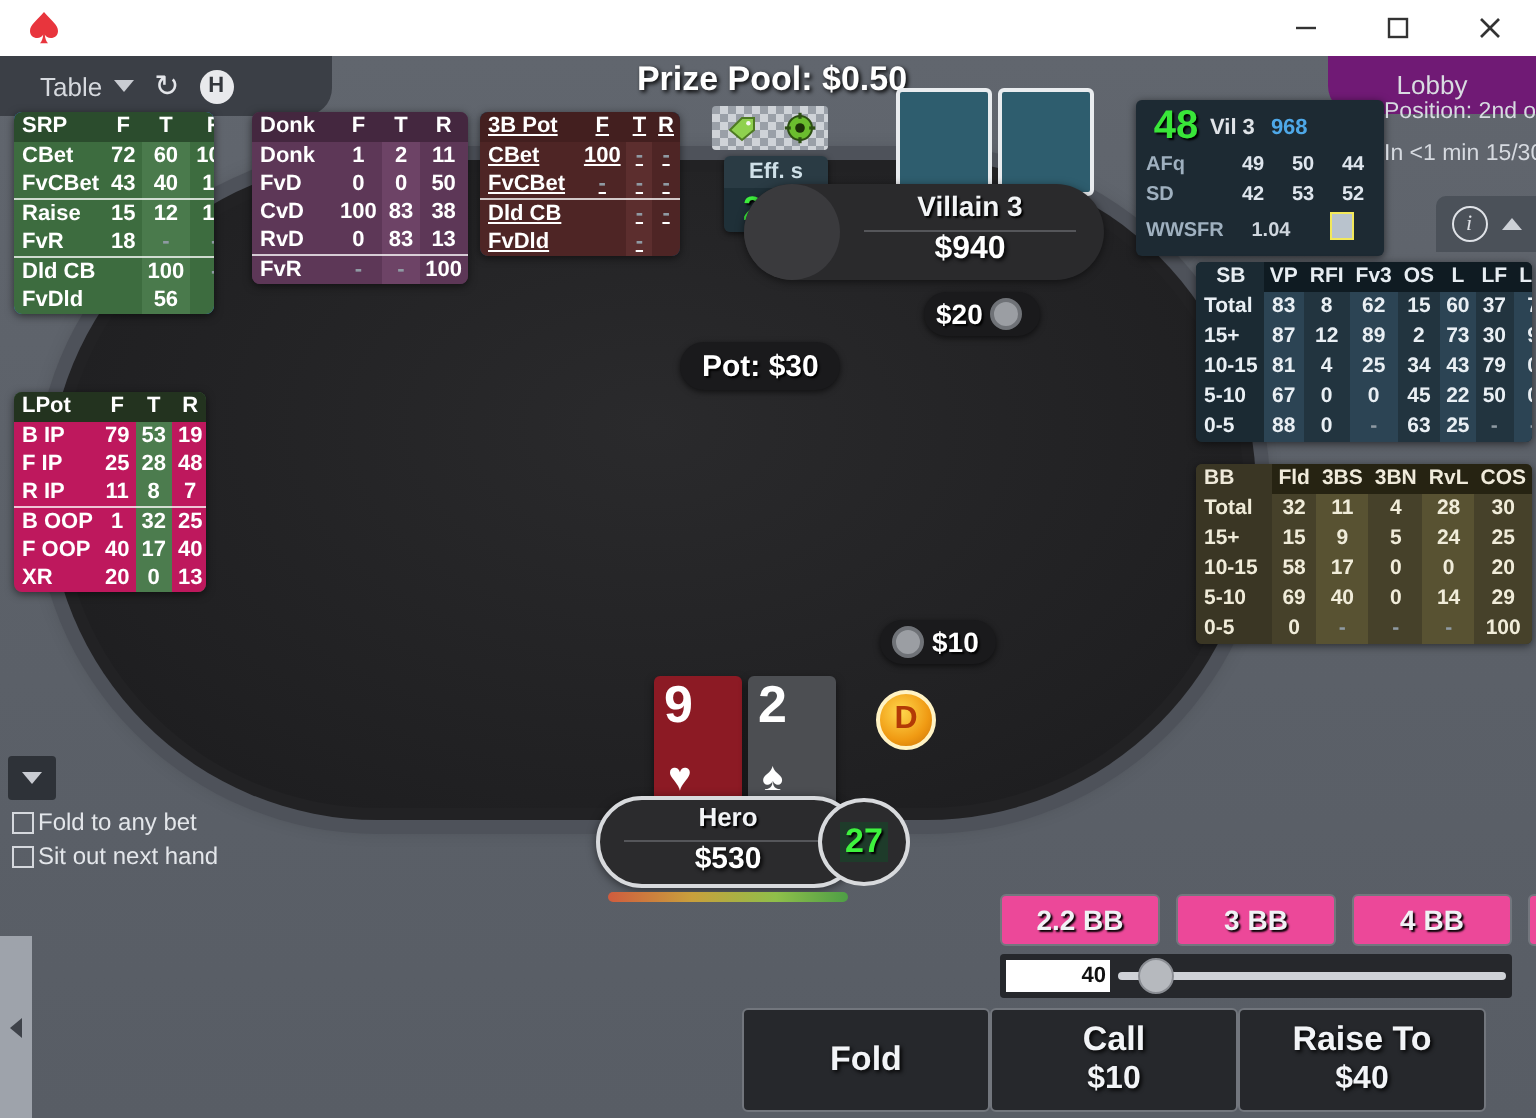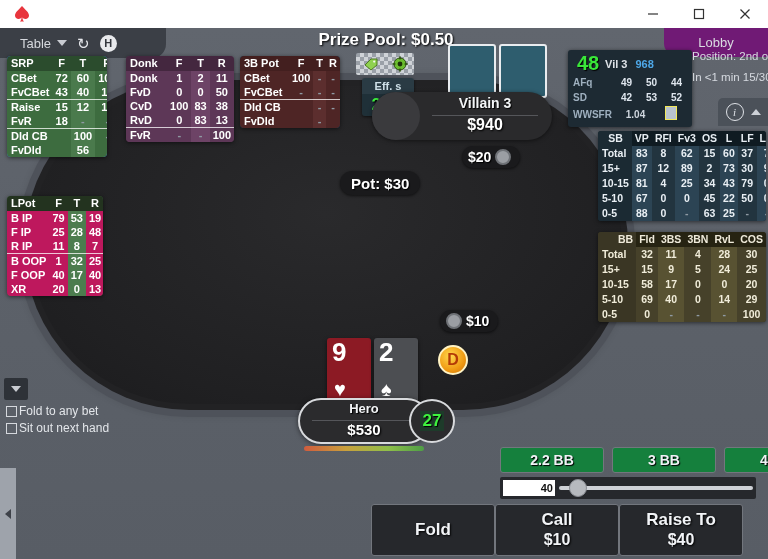--- a/index.html
+++ b/index.html
@@ -60,21 +60,21 @@
   #hud-srp{left:7px;top:56px;width:100px;background:#3b82f6;}
   #hud-srp .hdr td{background:#2b4c2d;}
   #hud-srp td{background:#3d6c3f;}
   #hud-srp td.alt{background:#4a7a4c;}
   
   #hud-donk{left:126px;top:56px;width:108px;background:#5c3657;}
   #hud-donk .hdr td{background:#44273f;}
   #hud-donk td{background:#5d3757;}
   #hud-donk td.alt{background:#6d4366;}
   
-  #hud-3b{left:240px;top:56px;width:100px;background:#0c4a6e;}
+  #hud-3b{left:240px;top:56px;width:100px;background:#0c4a6e;text-decoration:underline;}
   #hud-3b .hdr td{background:#431f1f;}
   #hud-3b td{background:#4e2525;}
   #hud-3b td.alt{background:#5c2e2e;}
   
   #hud-lpot{left:7px;top:196px;width:96px;background:#3c6b3e;}
   #hud-lpot .hdr td{background:#23331f;}
   #hud-lpot td{background:#be185d;}
   #hud-lpot td.alt{background:#4c7c4e;}
 
   
@@ -200,21 +200,21 @@
   #checks{left:6px;top:404px;}
 
   
   #lscroll{left:0;top:468px;width:16px;height:91px;background:#9ea3ab;
     display:flex;align-items:center;justify-content:center;}
   .tri-l{width:0;height:0;border-top:5px solid transparent;border-bottom:5px solid transparent;
     border-right:6px solid #3e4249;}
 
   
   .presets{position:absolute;left:500px;top:447px;display:flex;gap:8px;}
-  .preset{height:24px;min-width:62px;padding:0 20px;background:#15803d;border:1px solid #73777e;
+  .preset{height:24px;min-width:62px;padding:0 8px;background:#ec4899;border:1px solid #73777e;
     border-radius:3px;color:#f0f2f5;font-size:14px;font-weight:bold;
     display:flex;align-items:center;justify-content:center;text-shadow:1px 1px 1px #000;text-align:right;}
   #slider-wrap{left:500px;top:477px;width:256px;height:22px;background:#26282c;border-radius:2px;
     display:flex;align-items:center;padding:0 3px;box-sizing:border-box;}
   #slider-val{width:52px;height:16px;background:#ffffff;color:#111;font-size:11px;font-weight:bold;
     display:flex;align-items:center;justify-content:flex-end;padding-right:2px;box-sizing:border-box;}
   #slider-track{flex:1;height:4px;background:#cfd2d7;margin-left:4px;border-radius:2px;position:relative;}
   #slider-knob{position:absolute;left:10px;top:-7px;width:18px;height:18px;border-radius:50%;
     background:#b6b9be;border:1px solid #8a8d93;box-sizing:border-box;}
   .actions{position:absolute;left:371px;top:504px;display:flex;gap:0;}
@@ -629,21 +629,21 @@
           <td class="dim">-</td>
           <td class="c dim">-</td>
         </tr>
       </tbody>
     </table>
 </div>
 <div class="abs grid" id="grid-bb">
   <table>
       <tbody id="tb-bb">
         <tr class="hdr">
-          <td class="lab" style="width:46px;text-align:right">BB</td>
+          <td class="lab" style="width:46px;text-align:left">BB</td>
           <td>Fld</td>
           <td>3BS</td>
           <td>3BN</td>
           <td>RvL</td>
           <td>COS</td>
         </tr>
         <tr>
           <td class="lab">Total</td>
           <td class="">32</td>
           <td class="c">11</td>

